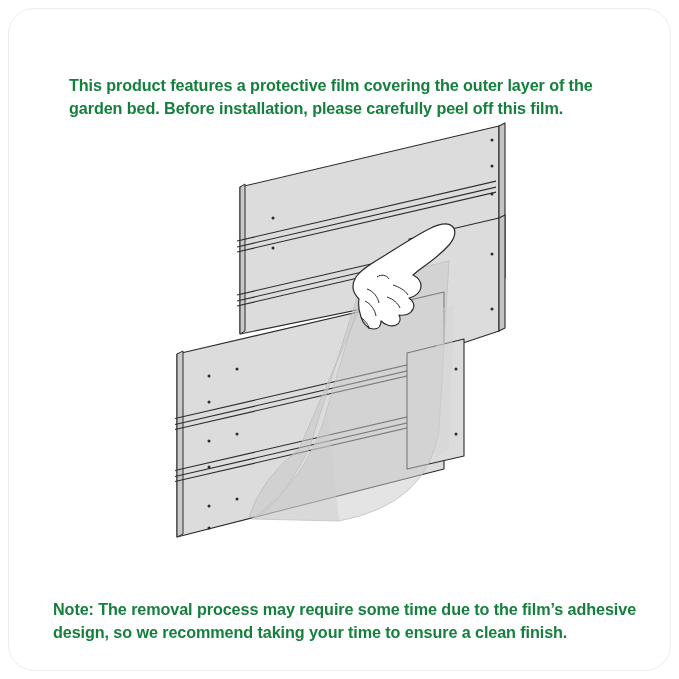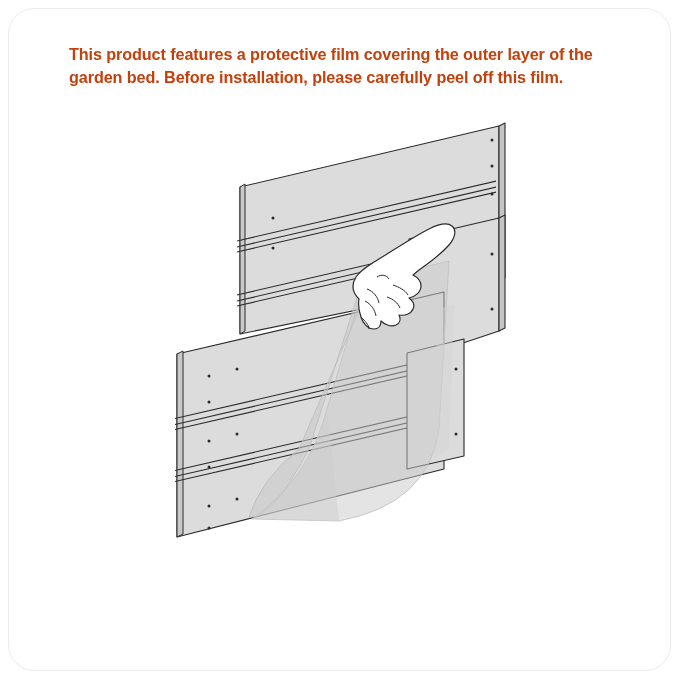--- a/index.html
+++ b/index.html
@@ -20,26 +20,27 @@
     width: 663px;
     height: 663px;
     box-sizing: border-box;
     background: #ffffff;
     border: 1px solid #ececec;
     border-radius: 26px;
     overflow: hidden;
   }
   .para {
     position: absolute;
-    color: #c2410c;
+    color: #15803d;
     font-weight: bold;
     font-size: 16.2px;
     line-height: 23px;
     letter-spacing: -0.1px;
     white-space: pre-line;
+    margin-top: 31px;
   }
   #intro-text {
     left: 60px;
     top: 34px;
     width: 560px;
   }
   #note-text {
     left: 44px;
     top: 558px;
     width: 590px;
@@ -168,14 +169,15 @@
            C350,302 349,295 350,290 Z" fill="#ffffff" stroke="#2b2b2b" stroke-width="1.2" stroke-linejoin="round"></path>
       <path d="M368,268 C372,265 378,266 380,270" fill="none" stroke="#2b2b2b" stroke-width="1"></path>
       <path d="M358,280 C364,282 369,288 370,294" fill="none" stroke="#2b2b2b" stroke-width="1"></path>
       <path d="M356,292 C362,295 366,301 367,307" fill="none" stroke="#2b2b2b" stroke-width="1"></path>
       <path d="M378,288 C384,290 389,294 391,299" fill="none" stroke="#2b2b2b" stroke-width="1"></path>
       <path d="M384,276 C390,278 396,281 399,286" fill="none" stroke="#2b2b2b" stroke-width="1"></path>
       <path d="M352,308 C356,312 360,316 360,320" fill="none" stroke="#2b2b2b" stroke-width="1"></path>
     </g>
   </svg>
 
+  <div class="para" id="note-text">Note: The removal process may require some time due to the film’s adhesive design, so we recommend taking your time to ensure a clean finish.</div>
 
 </div>
 
 </body></html>

